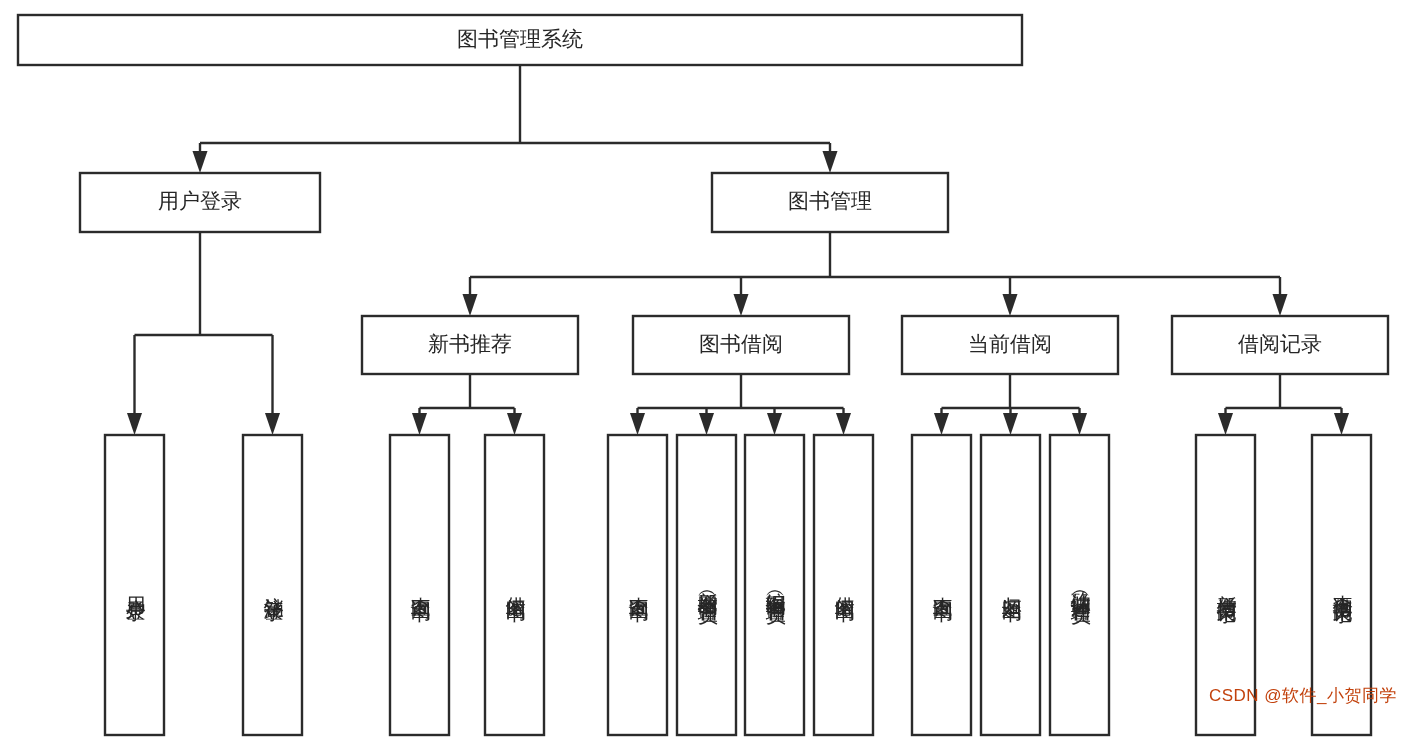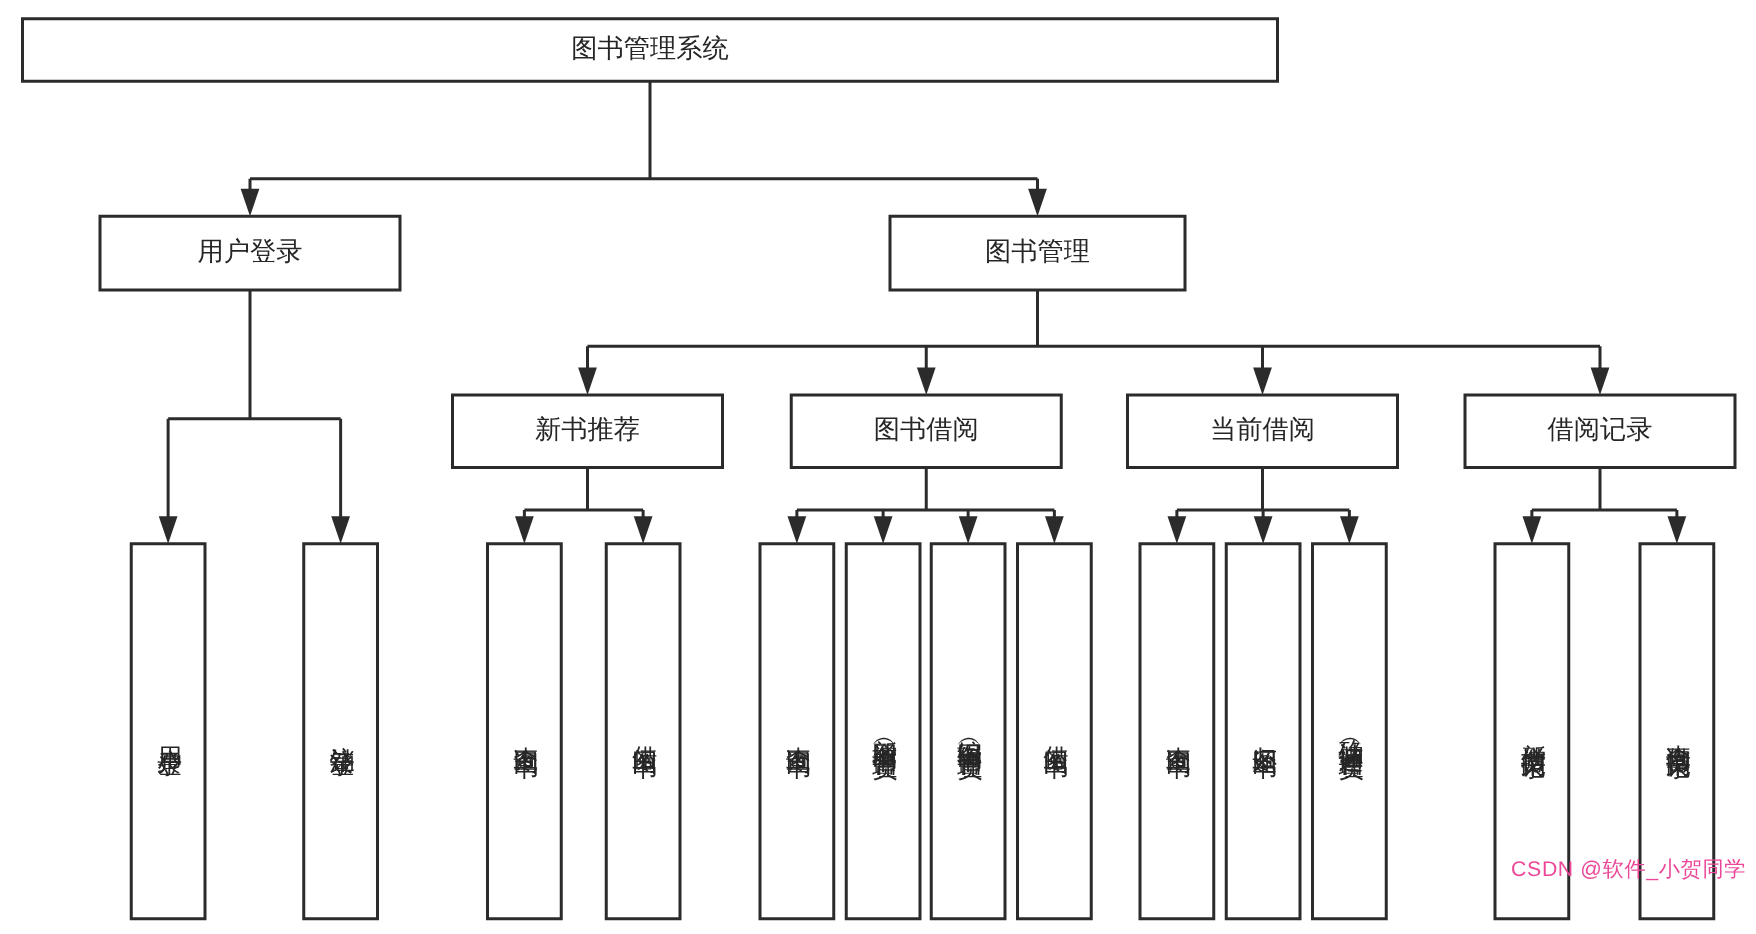--- a/index.html
+++ b/index.html
@@ -39,21 +39,21 @@
     fill:none;
     stroke-linecap:butt;
   }
   .edge-arrow{ fill:#2b2b2b; stroke:none; }
   .watermark{
     position:absolute;
     right:8px;
     bottom:4px;
     font-family:"Liberation Sans","DejaVu Sans",sans-serif;
     font-size:17px;
-    color:#ec4899;
+    color:#c2410c;
     letter-spacing:0.5px;
     user-select:none;
     pointer-events:none;
     white-space:nowrap;
   }
 </style>
 </head>
 <body>
 
 <div id="diagram-root">

